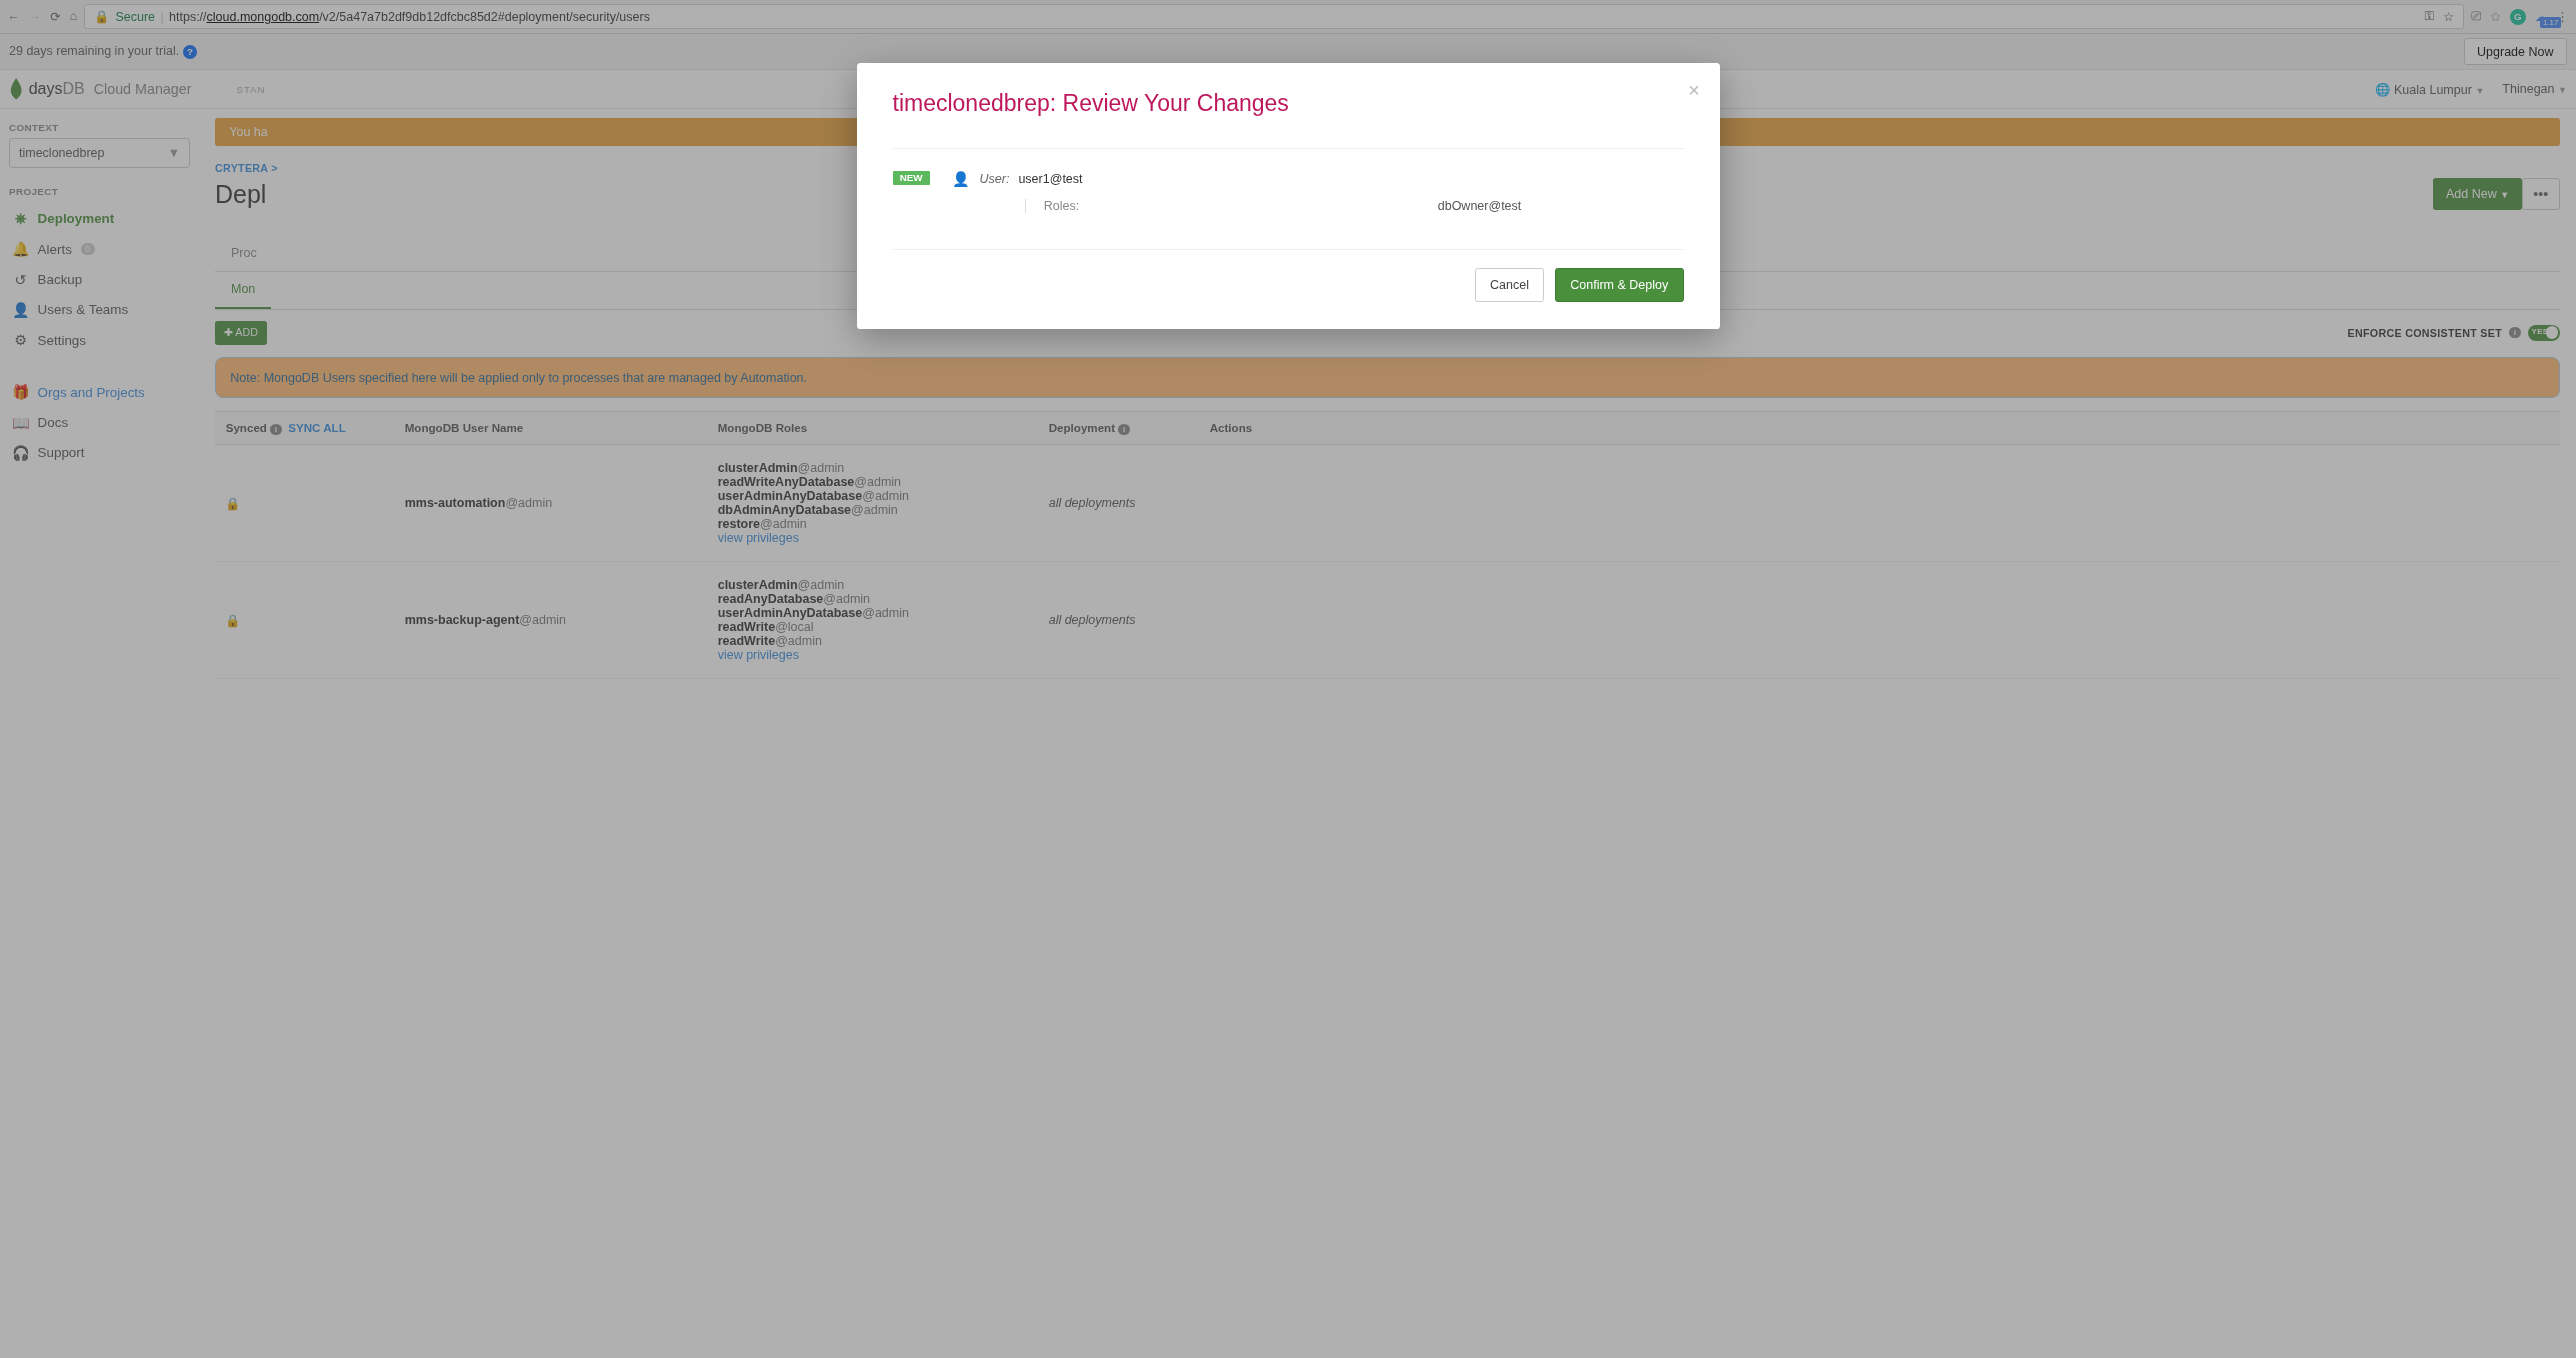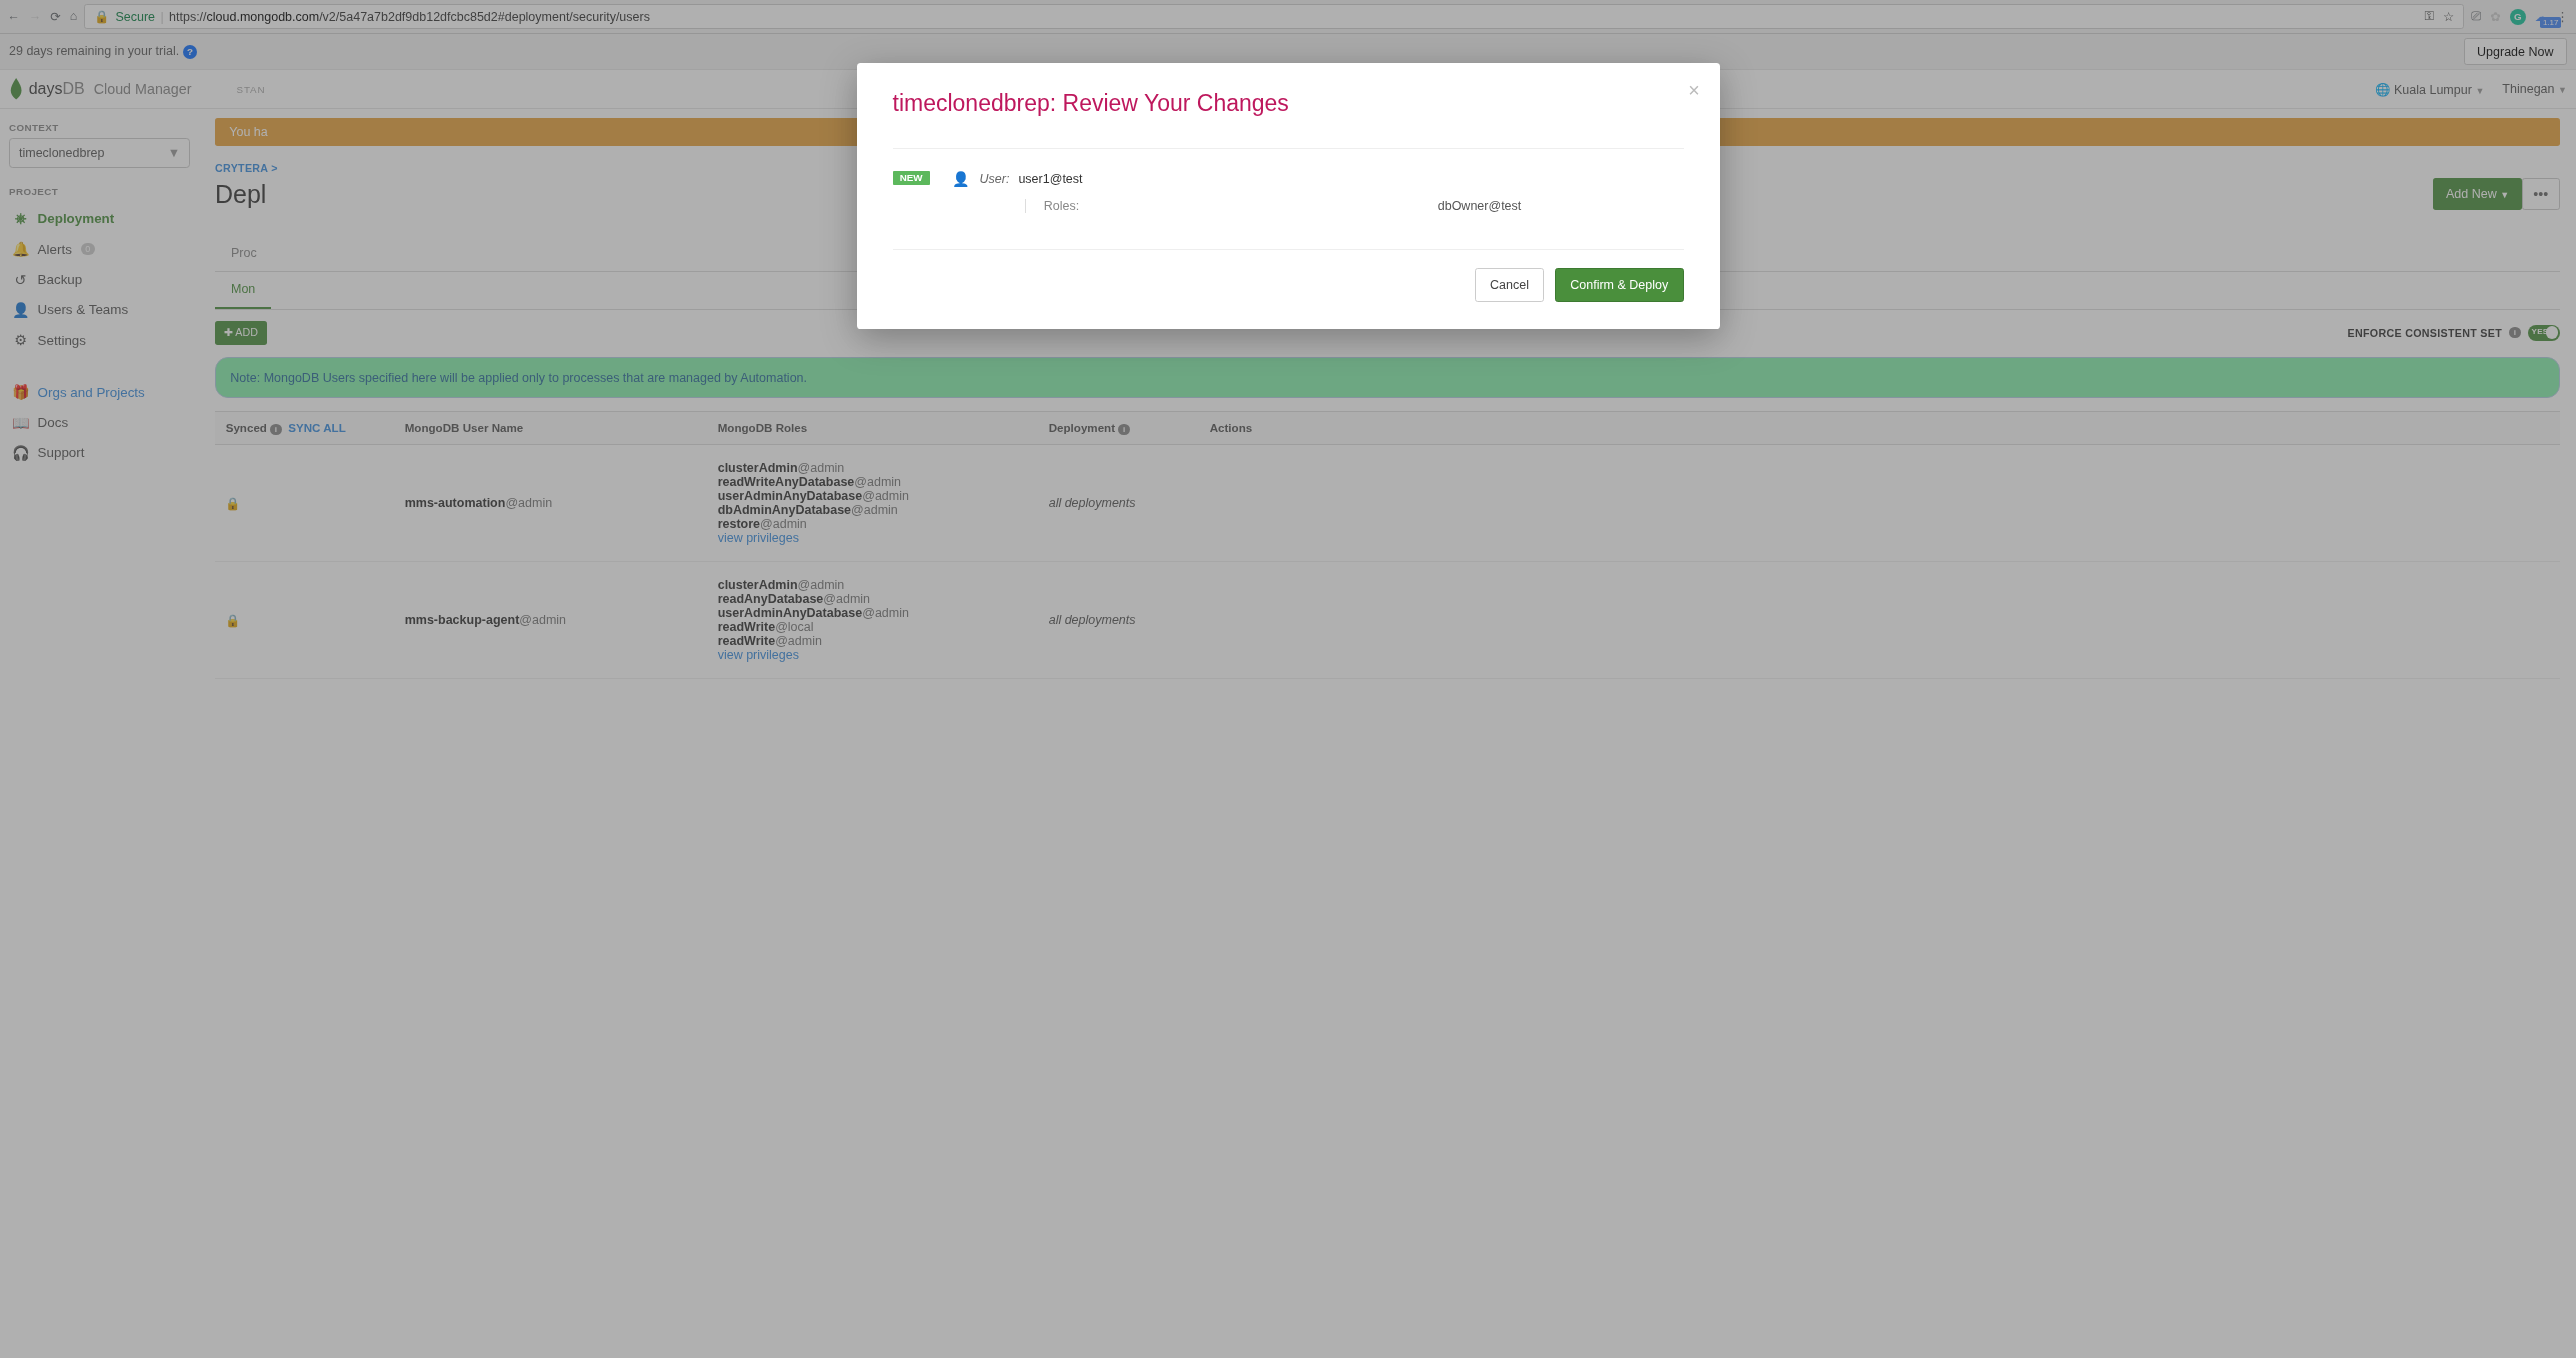--- a/index.html
+++ b/index.html
@@ -5,21 +5,21 @@
 * { box-sizing: border-box; margin: 0; padding: 0; }
 body { font-family: -apple-system, BlinkMacSystemFont, "Helvetica Neue", Arial, sans-serif; font-size: 12.5px; background: #fff; color: #333; overflow: hidden; }
 
 
 .browser-chrome { height: 34px; background: #f3f3f3; border-bottom: 0.9px solid #d0d0d0; display: flex; align-items: center; padding: 0 7.2px; gap: 7.2px; }
 .nav-icons { display: flex; gap: 9px; color: #5f6368; }
 .nav-icons span { cursor: pointer; }
 .url-bar { flex: 1; height: 25px; background: #fff; border: 0.9px solid #d0d0d0; border-radius: 2.7px; display: flex; align-items: center; padding: 0 9px; gap: 5.4px; font-size: 12.5px; }
 .secure { color: #0b8043; font-weight: 500; }
 .url-text { color: #333; }
-.url-text .domain { color: #000; }
+.url-text .domain { color: #000; text-decoration: underline; }
 .chrome-right { display: flex; gap: 9px; align-items: center; color: #5f6368; }
 .grammarly { width:16px; height:16px; background:#15c39a; border-radius:50%; display:inline-flex; align-items:center; justify-content:center; color:#fff; font-size:9.8px; font-weight:bold; }
 .version-badge { background:#4285f4; color:#fff; font-size:8px; padding:0.9px 2.7px; border-radius:1.8px; }
 
 
 .trial-banner { height: 36px; background: #f3f3f3; display: flex; align-items: center; padding: 0 9px; justify-content: space-between; border-bottom: 0.9px solid #e5e5e5; }
 .trial-text { color: #5a5a5a; }
 .info-circle { display:inline-block; width:14.3px; height:14.3px; background:#0d6efd; color:#fff; border-radius:50%; text-align:center; line-height:14.3px; font-size:9.8px; font-weight:bold; }
 .upgrade-btn { background:#fff; border:0.9px solid #ccc; border-radius:2.7px; padding:5.4px 12.5px; cursor:pointer; font-size:12.5px; }
 
@@ -64,21 +64,21 @@
 .subtab { padding:10.7px 16px; color:#888; cursor:pointer; font-size:12.5px; font-weight:500; }
 .subtab.active { color:#4a8f3c; border-bottom:2.7px solid #4a8f3c; }
 
 .action-row { display:flex; justify-content:space-between; align-items:center; margin-top:10.7px; }
 .small-green-btn { background:#4a8f3c; color:#fff; border:none; border-radius:2.7px; padding:5.4px 9px; font-size:10.7px; cursor:pointer; }
 .enforce { display:flex; align-items:center; gap:7.2px; font-size:10.7px; color:#333; font-weight:bold; letter-spacing:0.3px; }
 .toggle { width:32px; height:16px; background:#4a8f3c; border-radius:9px; position:relative; }
 .toggle > span.label { color:#fff; font-size:8px; font-weight:bold; position:absolute; left:3.6px; top:2.7px; }
 .toggle::after { content:""; position:absolute; right:1.8px; top:1.8px; width:12.5px; height:12.5px; background:#fff; border-radius:50%; }
 
-.note-box { background:#86efac; border:0.9px solid #b0cde0; padding:12.5px 14.3px; margin-top:12.5px; color:#2a6a9a; border-radius:13px; }
+.note-box { background:#fdba74; border:0.9px solid #b0cde0; padding:12.5px 14.3px; margin-top:12.5px; color:#2a6a9a; border-radius:8px; }
 
 .users-table { width:100%; border-collapse:collapse; margin-top:12.5px; }
 .users-table th { text-align:left; padding:9px 10.7px; font-size:11.6px; font-weight:600; color:#555; border-bottom:0.9px solid #ddd; border-top:0.9px solid #ddd; background:#fafafa; }
 .users-table td { padding:16px 10.7px; font-size:12.5px; vertical-align:top; border-bottom:0.9px solid #eee; }
 .sync-link { color:#3a8dde; font-weight:600; cursor:pointer; font-size:11.6px; }
 .info-icon { display:inline-block; width:11.6px; height:11.6px; background:#888; color:#fff; border-radius:50%; text-align:center; line-height:11.6px; font-size:8px; font-weight:bold; }
 .role-entry .rname { font-weight:600; }
 .role-entry .db { color:#777; }
 .view-priv { color:#3a8dde; cursor:pointer; }
 .dep-italic { font-style:italic; color:#555; }

